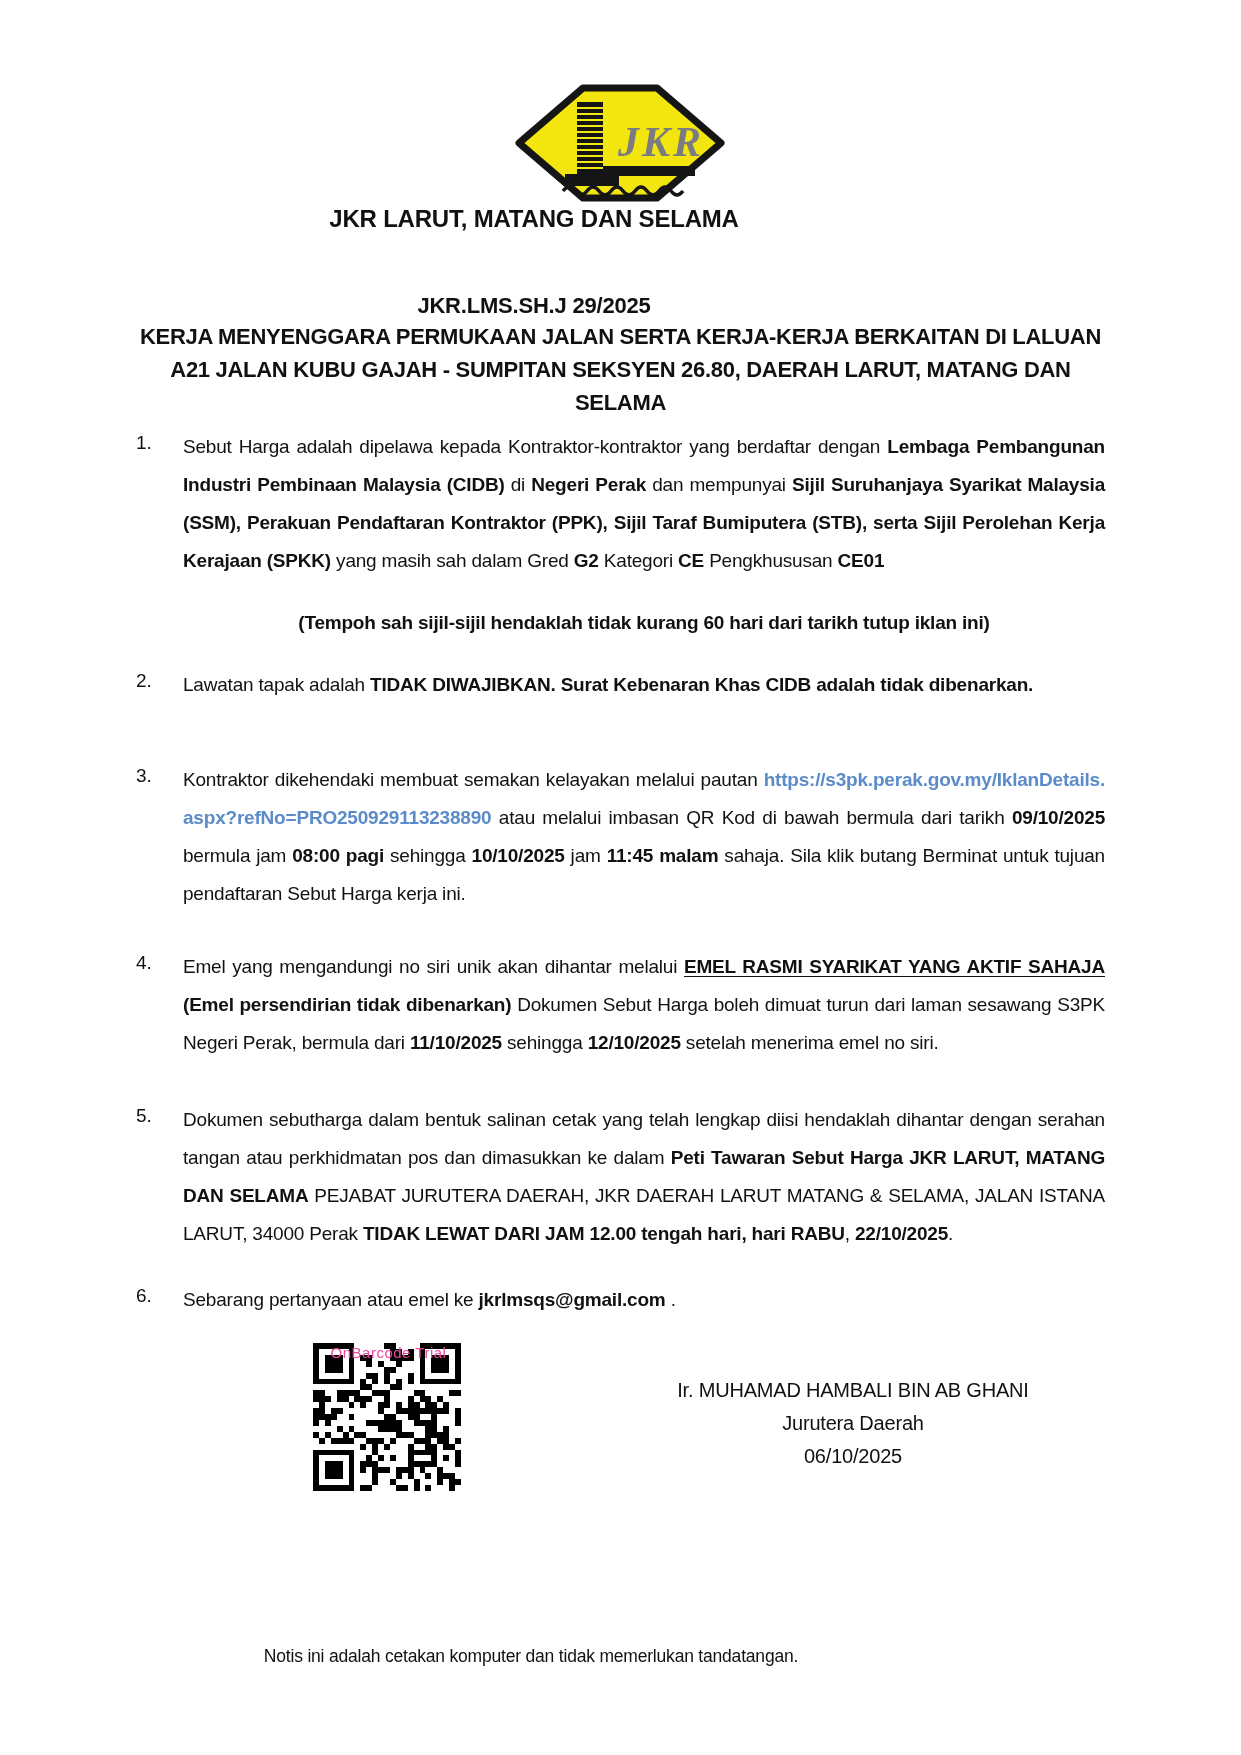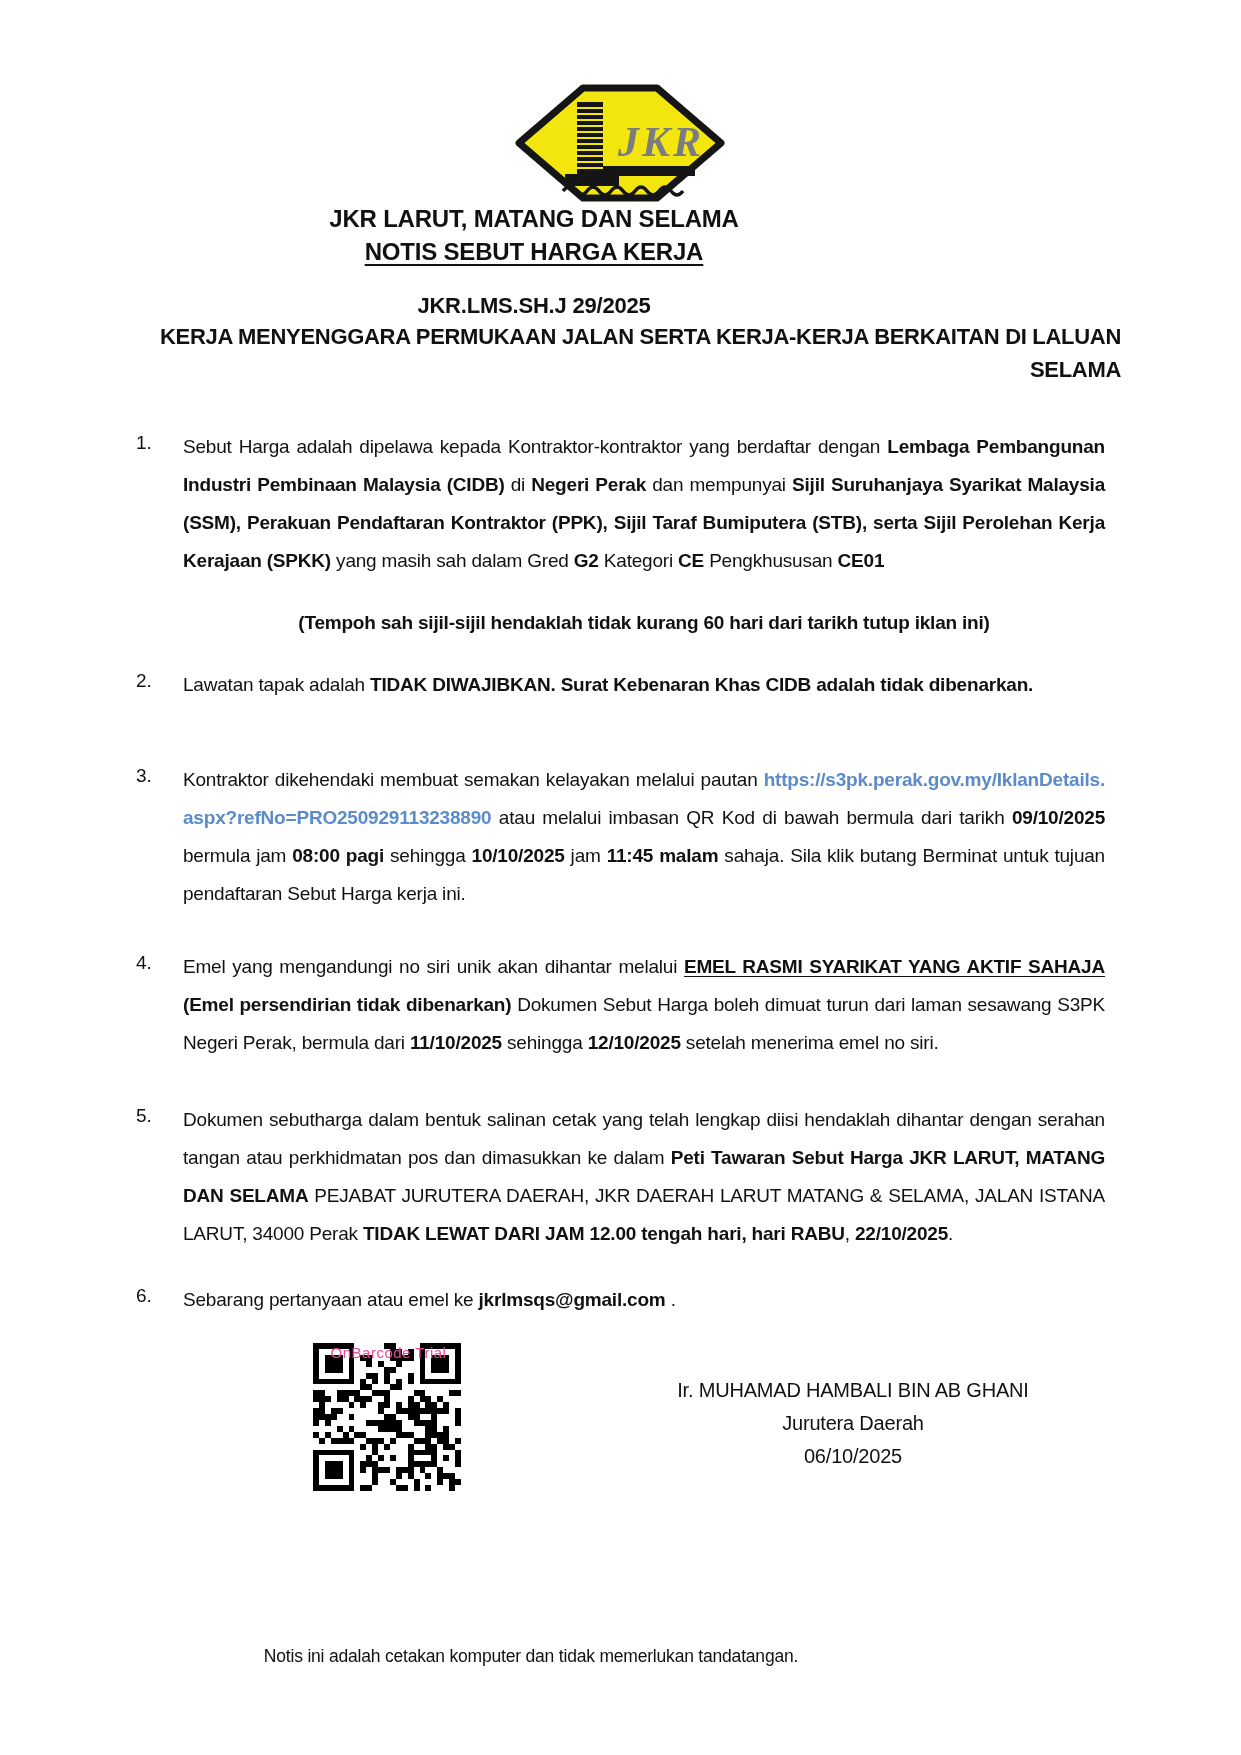--- a/index.html
+++ b/index.html
@@ -11,21 +11,21 @@
     font-family:"Liberation Sans", sans-serif;
     color:#111;
     overflow:hidden;
   }
   
   .logo-wrap{position:absolute;left:515px;top:84px;width:210px;height:120px;}
   .center-line{position:absolute;left:0;width:1068px;text-align:center;}
   .org-line{top:205px;font-size:24px;font-weight:bold;letter-spacing:-0.2px;}
   .notice-line{top:238px;font-size:24px;font-weight:bold;text-decoration:underline;text-underline-offset:4px;letter-spacing:-0.2px;}
   .ref-line{top:293px;font-size:22px;font-weight:bold;letter-spacing:-0.2px;}
-  .title-block{position:absolute;left:120px;top:320px;width:1001px;text-align:right;
+  .title-block{position:absolute;left:120px;top:320px;width:1001px;text-align:center;
                font-size:22px;font-weight:bold;line-height:33px;letter-spacing:-0.3px;}
   
   .item{position:absolute;left:136px;width:969px;display:flex;}
   .item .num{width:47px;flex:0 0 47px;font-size:19px;line-height:30px;}
   .item .para{flex:1;font-size:19px;line-height:38px;text-align:justify;letter-spacing:-0.2px;}
   #item-1{top:428px;}
   #item-2{top:666px;}
   #item-3{top:761px;}
   #item-4{top:948px;}
   #item-5{top:1101px;}
@@ -70,25 +70,25 @@
         <line x1="62" y1="84" x2="88" y2="84"></line>
       </g>
       <rect x="50" y="90" width="54" height="12" fill="#151515"></rect>
       <rect x="88" y="82" width="92" height="10" fill="#151515"></rect>
       <path d="M48,107 q6,-8 12,0 t12,0 t12,0 t12,0 t12,0 t12,0 t12,0 t12,0 t12,0 t12,0" fill="none" stroke="#151515" stroke-width="3.5"></path>
       <text x="103" y="72" font-family="Liberation Serif, serif" font-style="italic" font-weight="bold" font-size="42" fill="#7b7b82" letter-spacing="3">JKR</text>
     </svg>
   </div>
 
   <div class="center-line org-line">JKR LARUT, MATANG DAN SELAMA</div>
-  <div class="center-line notice-line">NOTIS SEBUT HARGA KERJA</div>
   <div class="center-line ref-line">JKR.LMS.SH.J 29/2025</div>
 
   <div class="title-block">
     <div>KERJA MENYENGGARA PERMUKAAN JALAN SERTA KERJA-KERJA BERKAITAN DI LALUAN</div>
+    <div>A21 JALAN KUBU GAJAH - SUMPITAN SEKSYEN 26.80, DAERAH LARUT, MATANG DAN</div>
     <div>SELAMA</div>
   </div>
 
   <div class="item" id="item-1">
     <div class="num">1.</div>
     <div class="para"><span>Sebut Harga adalah dipelawa kepada Kontraktor-kontraktor yang berdaftar dengan </span><span class="b">Lembaga Pembangunan Industri Pembinaan Malaysia (CIDB)</span><span> di </span><span class="b">Negeri Perak</span><span> dan mempunyai </span><span class="b">Sijil Suruhanjaya Syarikat Malaysia (SSM), Perakuan Pendaftaran Kontraktor (PPK), Sijil Taraf Bumiputera (STB), serta Sijil Perolehan Kerja Kerajaan (SPKK)</span><span> yang masih sah dalam Gred </span><span class="b">G2</span><span> Kategori </span><span class="b">CE</span><span> Pengkhususan </span><span class="b">CE01</span></div>
   </div>
 
   <div class="cert-note"><span class="b">(Tempoh sah sijil-sijil hendaklah tidak kurang 60 hari dari tarikh tutup iklan ini)</span></div>
 

